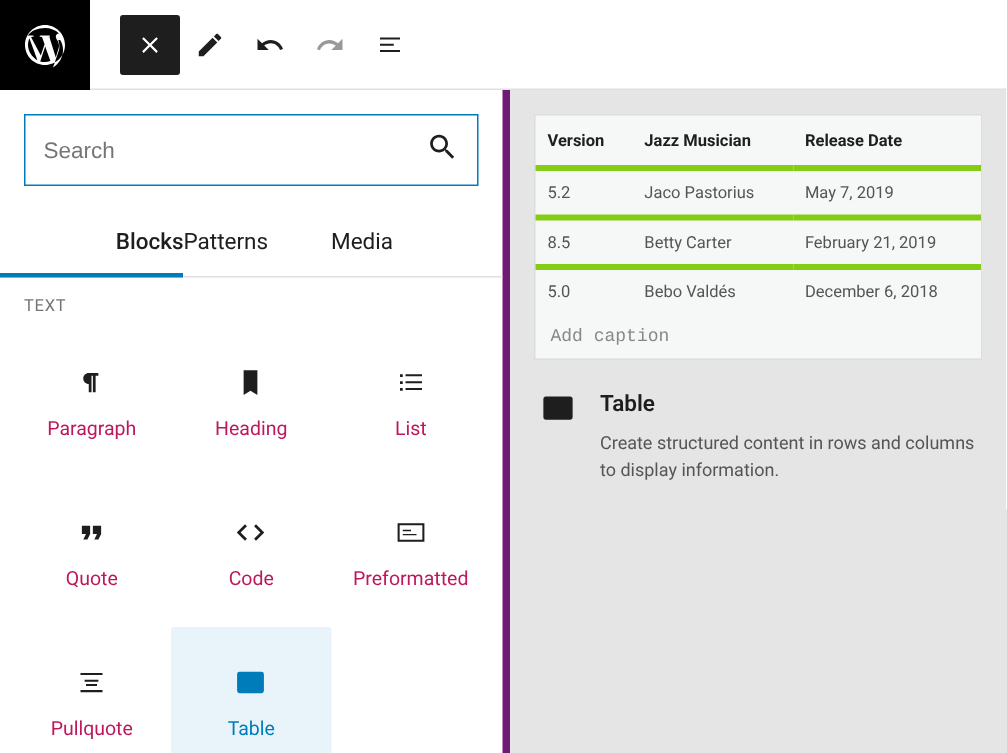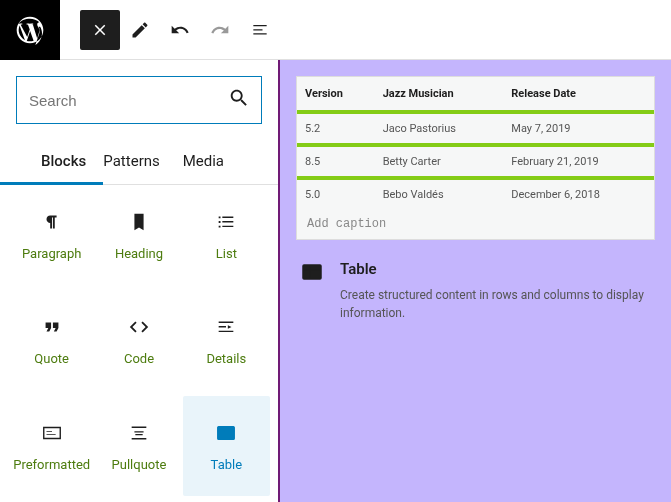--- a/index.html
+++ b/index.html
@@ -7,41 +7,41 @@
 .page { width: 671px; height: 502px; display: flex; flex-direction: column; }
 .topbar { height: 60px; display: flex; align-items: center; background: #fff; border-bottom: 1px solid #e0e0e0; }
 .wp-logo { width: 60px; height: 60px; background: #000; display: flex; align-items: center; justify-content: center; }
 .wp-logo svg { width: 32px; height: 32px; fill: #fff; }
 .close-btn { width: 40px; height: 40px; margin-left: 20px; background: #1e1e1e; display: flex; align-items: center; justify-content: center; cursor: pointer; border-radius: 2px; }
 .close-btn svg { width: 18px; height: 18px; fill: #fff; }
 .toolbar-btn { width: 40px; height: 40px; display: flex; align-items: center; justify-content: center; cursor: pointer; }
 .toolbar-btn svg { width: 20px; height: 20px; fill: #1e1e1e; }
 .toolbar-btn.disabled svg { fill: #999; }
 .main { display: flex; flex: 1; overflow: hidden; }
-.left-panel { width: 280px; border-right: 2px solid #701a75; display: flex; flex-direction: column; }
+.left-panel { width: 340px; border-right: 5px solid #701a75; display: flex; flex-direction: column; }
 .search-wrap { padding: 16px; }
 .search-box { border: 1.5px solid #007cba; height: 48px; display: flex; align-items: center; padding: 0 12px; }
 .search-box input { flex: 1; border: none; outline: none; font-size: 15px; color: #333; }
 .search-box input::placeholder { color: #757575; }
 .search-box svg { width: 22px; height: 22px; fill: #1e1e1e; }
 .tabs { display: flex; border-bottom: 1px solid #e0e0e0; }
 .tab { flex: 1; padding: 12px 0; text-align: left; font-size: 15px; cursor: pointer; color: #1e1e1e; }
-.tab:first-child { text-align: center; padding-left: 24px; }
+.tab:first-child { text-align: right; padding-left: 24px; }
 .tab:last-child { text-align: left; padding-right: 16px; }
 .tab.active { border-bottom: 3px solid #007cba; font-weight: 500; margin-bottom: -1px; }
 .category-label { font-size: 11px; color: #757575; padding: 12px 16px 8px; text-transform: uppercase; letter-spacing: 0.5px; }
 .blocks-grid { display: grid; grid-template-columns: repeat(3, 1fr); padding: 0 8px; overflow-y: auto; flex: 1; }
 .block-item { display: flex; flex-direction: column; align-items: center; justify-content: center; height: 100px; cursor: pointer; border-radius: 2px; }
 .block-item.selected { background: #e9f4fa; }
 .block-item.selected .block-label { color: #007cba; }
 .block-item.selected svg { fill: #007cba; stroke: #007cba; }
 .block-icon { width: 24px; height: 24px; margin-bottom: 12px; display: flex; align-items: center; justify-content: center; }
 .block-icon svg { width: 22px; height: 22px; fill: #1e1e1e; }
-.block-label { font-size: 13px; color: #4d7c0f; }
-.right-panel { flex: 1; padding: 16px; background: #c4b5fd; overflow-y: auto; }
+.block-label { font-size: 13px; color: #be185d; }
+.right-panel { flex: 1; padding: 16px; background: #e5e5e5; overflow-y: auto; }
 .preview-box { border: 1px solid #ddd; background: #f6f7f7; margin-bottom: 16px; }
 .preview-table { width: 100%; border-collapse: collapse; font-size: 11px; }
 .preview-table th { padding: 10px 8px; font-weight: bold; color: #1e1e1e; text-align: left; }
 .preview-table td { padding: 8px; color: #555; border-top: 4px solid #84cc16; }
 .caption { font-size: 12px; color: #888; padding: 8px 10px; font-family: Liberation Mono, monospace; }
 .block-info { display: flex; align-items: flex-start; gap: 16px; padding: 4px; }
 .block-info-icon svg { width: 24px; height: 24px; fill: #1e1e1e; }
 .block-info-text h3 { font-size: 15px; font-weight: 600; margin-bottom: 8px; color: #1e1e1e; }
 .block-info-text p { font-size: 12px; color: #555; line-height: 1.5; }
 </style>
@@ -94,20 +94,21 @@
           </span>
         </div>
       </div>
 
       <div class="tabs">
         <div class="tab active">Blocks</div>
         <div class="tab">Patterns</div>
         <div class="tab">Media</div>
       </div>
 
+      <div class="category-label">TEXT</div>
 
       <div class="blocks-grid">
         <div class="block-item">
           <span class="block-icon">
               <svg viewBox="0 0 24 24">
                 <path d="M10 5h7v2h-2v12h-2V7h-1v12h-2v-6c-2.2 0-4-1.8-4-4s1.8-4 4-4z"></path>
               </svg>
             </span>
           <span class="block-label">Paragraph</span>
         </div>
@@ -135,28 +136,20 @@
             </span>
           <span class="block-label">Quote</span>
         </div>
         <div class="block-item">
           <span class="block-icon">
               <svg viewBox="0 0 24 24">
                 <path d="M9.4 16.6L4.8 12l4.6-4.6L8 6l-6 6 6 6 1.4-1.4zm5.2 0l4.6-4.6-4.6-4.6L16 6l6 6-6 6-1.4-1.4z"></path>
               </svg>
             </span>
           <span class="block-label">Code</span>
-        </div>
-        <div class="block-item">
-          <span class="block-icon">
-              <svg viewBox="0 0 24 24">
-                <path d="M4 6h16v1.5H4zM4 11h8v1.5H4zM4 16h16v1.5H4zM14 10l4 2-4 2z"></path>
-              </svg>
-            </span>
-          <span class="block-label">Details</span>
         </div>
         <div class="block-item">
           <span class="block-icon">
               <svg viewBox="0 0 24 24">
                 <path fill="none" stroke="#1e1e1e" stroke-width="1.5" d="M3 6h18v12H3z"></path>
                 <path d="M6 10h6v1H6zM6 13h10v1H6z"></path>
               </svg>
             </span>
           <span class="block-label">Preformatted</span>
         </div>

